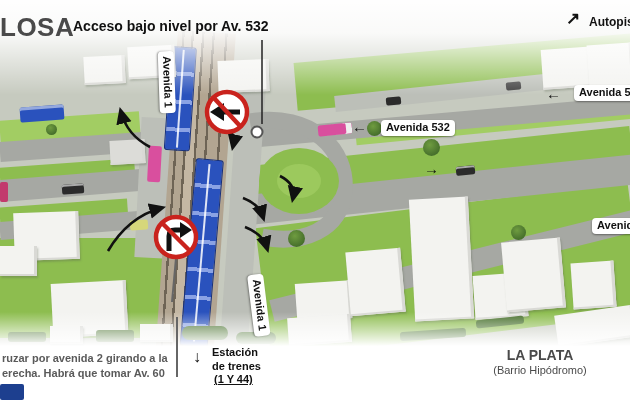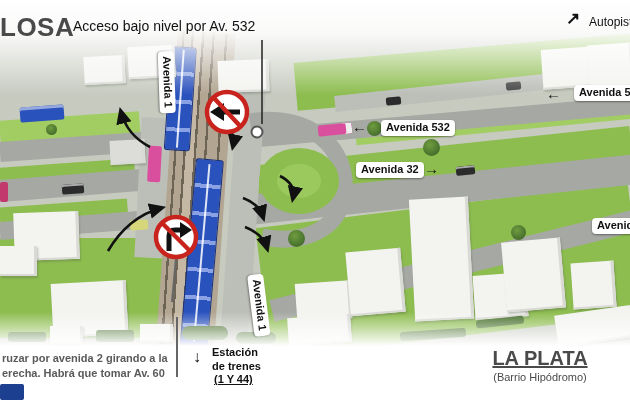--- a/index.html
+++ b/index.html
@@ -28,21 +28,21 @@
   .train i{position:absolute;left:46%;top:2%;width:2px;height:96%;background:rgba(255,255,255,.85);}
   .fog-top{position:absolute;left:0;top:0;width:630px;height:95px;
      background:linear-gradient(180deg, rgba(255,255,255,.99) 0%, rgba(255,255,255,.9) 35%, rgba(255,255,255,0) 100%);}
   .fade-bottom{position:absolute;left:0;top:312px;width:630px;height:38px;
      background:linear-gradient(180deg, rgba(255,255,255,0) 0%, #fff 90%);}
   .footer{position:absolute;left:0;top:346px;width:630px;height:54px;background:#fff;}
   .pill{position:absolute;background:var(--label-bg);color:var(--ink);font-weight:bold;
         font-size:11px;line-height:13px;padding:1px 5px 2px;border-radius:4px;white-space:nowrap;
         box-shadow:0 1px 2px rgba(0,0,0,.4);}
   .garrow{position:absolute;color:var(--ink);font-weight:bold;font-size:15px;line-height:15px;}
-  .maptxt{position:absolute;color:var(--ink);font-weight:normal;white-space:nowrap;}
+  .maptxt{position:absolute;color:var(--ink);font-weight:bold;white-space:nowrap;}
   .bigplace{color:#4a4a4a;font-weight:bold;}
   svg{position:absolute;left:0;top:0;}
 </style>
 </head>
 <body>
 
 <div class="stage">
 
   <div class="scene">
 
@@ -153,21 +153,20 @@
         <circle cx="176" cy="237" r="20" fill="#fff" stroke="#c9231d" stroke-width="4.5"></circle>
         <path d="M 169,251 L 169,236 Q 169,230 175,230 L 181,230" fill="none" stroke="#111" stroke-width="5"></path>
         <path d="M 180,222 L 192,230 L 180,238 z" fill="#111"></path>
         <line x1="162" y1="223" x2="190" y2="251" stroke="#c9231d" stroke-width="4.5"></line>
       </g>
     </svg>
 
     <span class="garrow" style="left:352px;top:119px;">←</span>
     <div class="pill" style="left:381px;top:120px;">Avenida 532</div>
 
-    <div class="pill" style="left:356px;top:162px;">Avenida 32</div>
     <span class="garrow" style="left:424px;top:161px;">→</span>
 
     <span class="garrow" style="left:546px;top:86px;">←</span>
     <div class="pill" style="left:574px;top:85px;">Avenida 532</div>
 
     <div class="pill" style="left:592px;top:218px;">Avenida</div>
 
     <div class="pill" style="left:136px;top:74px;transform:rotate(88deg);">Avenida 1</div>
     <div class="pill" style="left:228px;top:297px;transform:rotate(83deg);">Avenida 1</div>
 
@@ -184,21 +183,21 @@
     </div>
 
     <span class="garrow" style="left:193px;top:3px;font-size:16px;">↓</span>
     <div style="position:absolute;left:212px;top:0;font-size:11px;font-weight:bold;color:#111;line-height:13.5px;">
       <div>Estación</div>
       <div>de trenes</div>
       <div style="padding-left:2px;text-decoration:underline;">(1 Y 44)</div>
     </div>
 
     <div style="position:absolute;left:460px;top:1px;width:160px;text-align:center;color:#4a4a4a;">
-      <div class="bigplace" style="font-size:20px;text-decoration:underline;">LA PLATA</div>
+      <div class="bigplace" style="font-size:14px;">LA PLATA</div>
       <div style="font-size:11px;margin-top:1px;">(Barrio Hipódromo)</div>
     </div>
   </div>
 
   <div style="position:absolute;left:176px;top:317px;width:1.5px;height:60px;background:#666;"></div>
 
   <div class="veh" style="left:0;top:384px;width:24px;height:16px;background:var(--navy);"></div>
 </div>
 
 </body></html>

